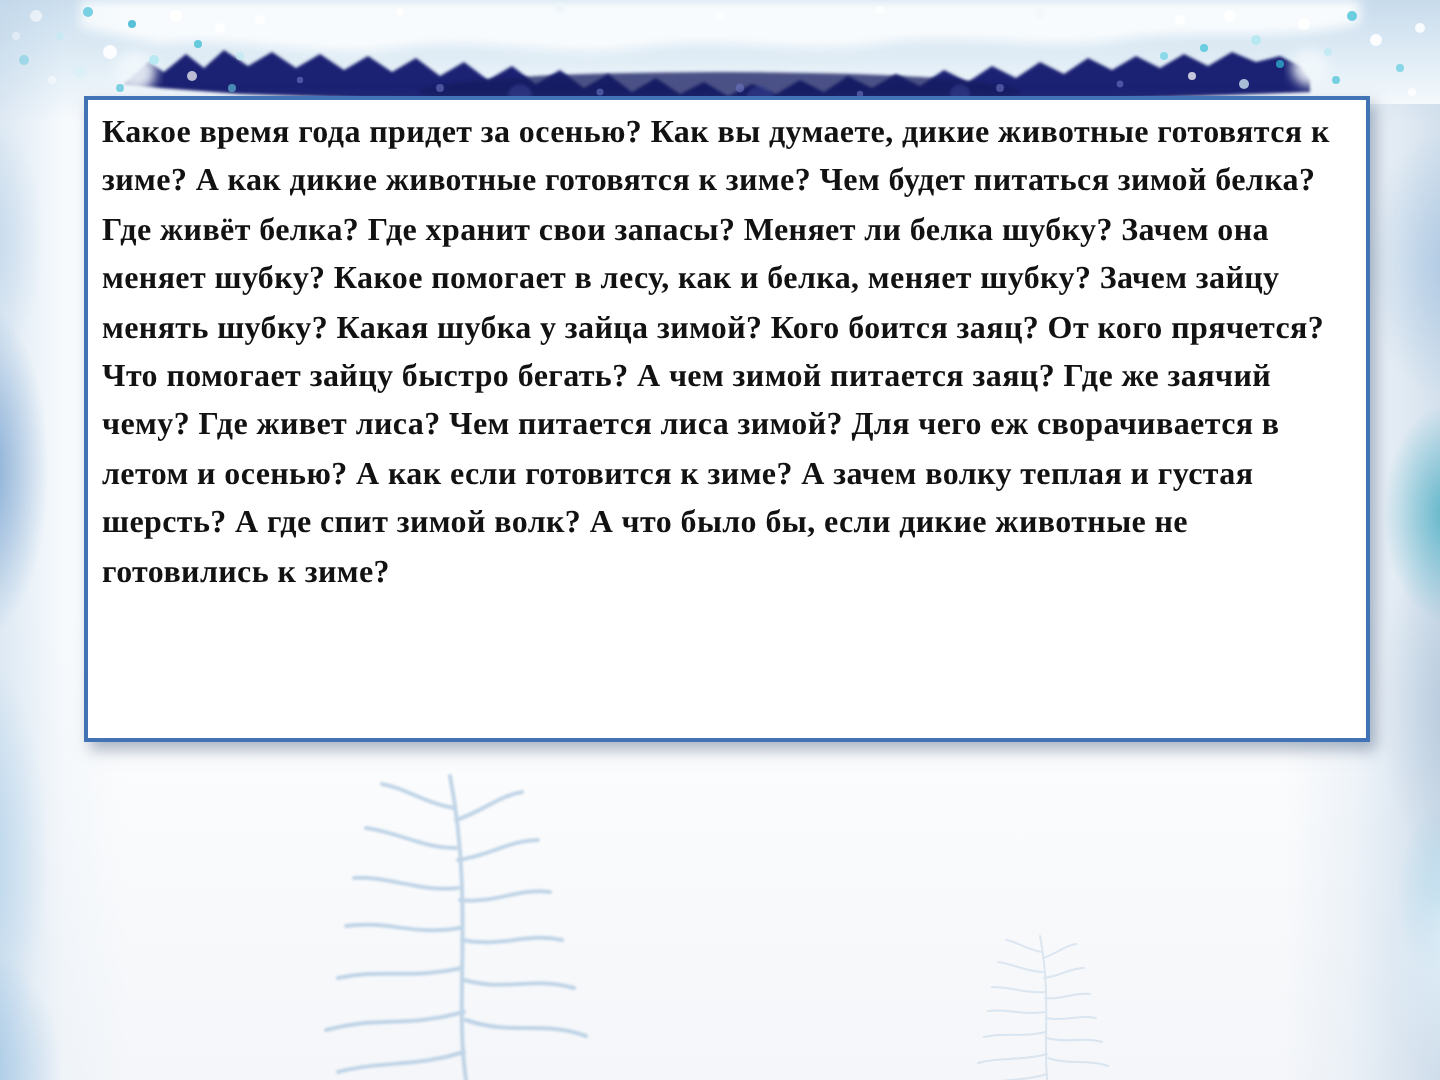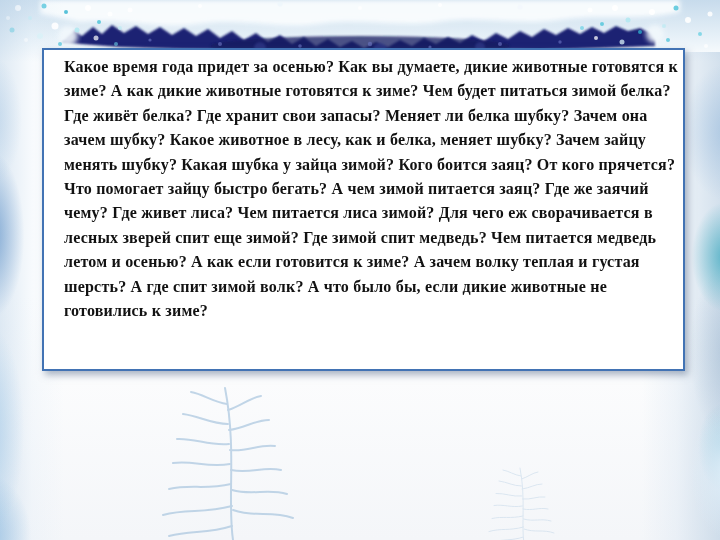--- a/index.html
+++ b/index.html
@@ -44,21 +44,21 @@
       radial-gradient(30px 30px circle at 547px 55px, rgba(120,130,148,0.24), rgba(120,130,148,0) 70%),
       radial-gradient(160px 60px ellipse at 490px 150px, rgba(150,160,175,0.20), rgba(150,160,175,0) 70%),
       radial-gradient(220px 90px ellipse at 330px 170px, rgba(185,195,208,0.16), rgba(185,195,208,0) 70%);
   }
   .bottom-svg{position:absolute;left:0;top:380px;width:720px;height:160px;pointer-events:none;}
   
   .textbox{
     position:absolute;left:42px;top:48px;width:643px;height:323px;box-sizing:border-box;
     background:#ffffff;border:2px solid #4273b4;
     box-shadow:3px 4px 7px rgba(90,110,140,0.5);
-    padding:5px 8px 0 20px;overflow:hidden;
+    padding:5px 8px 0 7px;overflow:hidden;
   }
   .tline{
     white-space:nowrap;font-weight:700;font-size:16px;line-height:24.4px;
     color:#121212;letter-spacing:0.2px;
   }
 </style>
 </head>
 <body>
 
 <div class="slide">
@@ -169,23 +169,22 @@
       </g>
     </defs>
     <use href="#treeg" transform="translate(95,2)" opacity="0.6"></use>
     <use href="#treeg" transform="translate(455,85) scale(0.5)" opacity="0.3"></use>
   </svg>
 
   <div class="textbox">
     <div class="tline">Какое время года придет за осенью? Как вы думаете, дикие животные готовятся к</div>
     <div class="tline">зиме? А как дикие животные готовятся к зиме? Чем будет питаться зимой белка?</div>
     <div class="tline">Где живёт белка? Где хранит свои запасы? Меняет ли белка шубку? Зачем она</div>
-    <div class="tline">зачем шубку? Какое животное в лесу, как и белка, меняет шубку? Зачем зайцу</div>
+    <div class="tline">меняет шубку? Какое помогает в лесу, как и белка, меняет шубку? Зачем зайцу</div>
     <div class="tline">менять шубку? Какая шубка у зайца зимой? Кого боится заяц? От кого прячется?</div>
     <div class="tline">Что помогает зайцу быстро бегать? А чем зимой питается заяц? Где же заячий</div>
     <div class="tline">чему? Где живет лиса? Чем питается лиса зимой? Для чего еж сворачивается в</div>
-    <div class="tline">лесных зверей спит еще зимой? Где зимой спит медведь? Чем питается медведь</div>
     <div class="tline">летом и осенью? А как если готовится к зиме? А зачем волку теплая и густая</div>
     <div class="tline">шерсть? А где спит зимой волк? А что было бы, если дикие животные не</div>
     <div class="tline">готовились к зиме?</div>
   </div>
 
 </div>
 
 </body></html>

